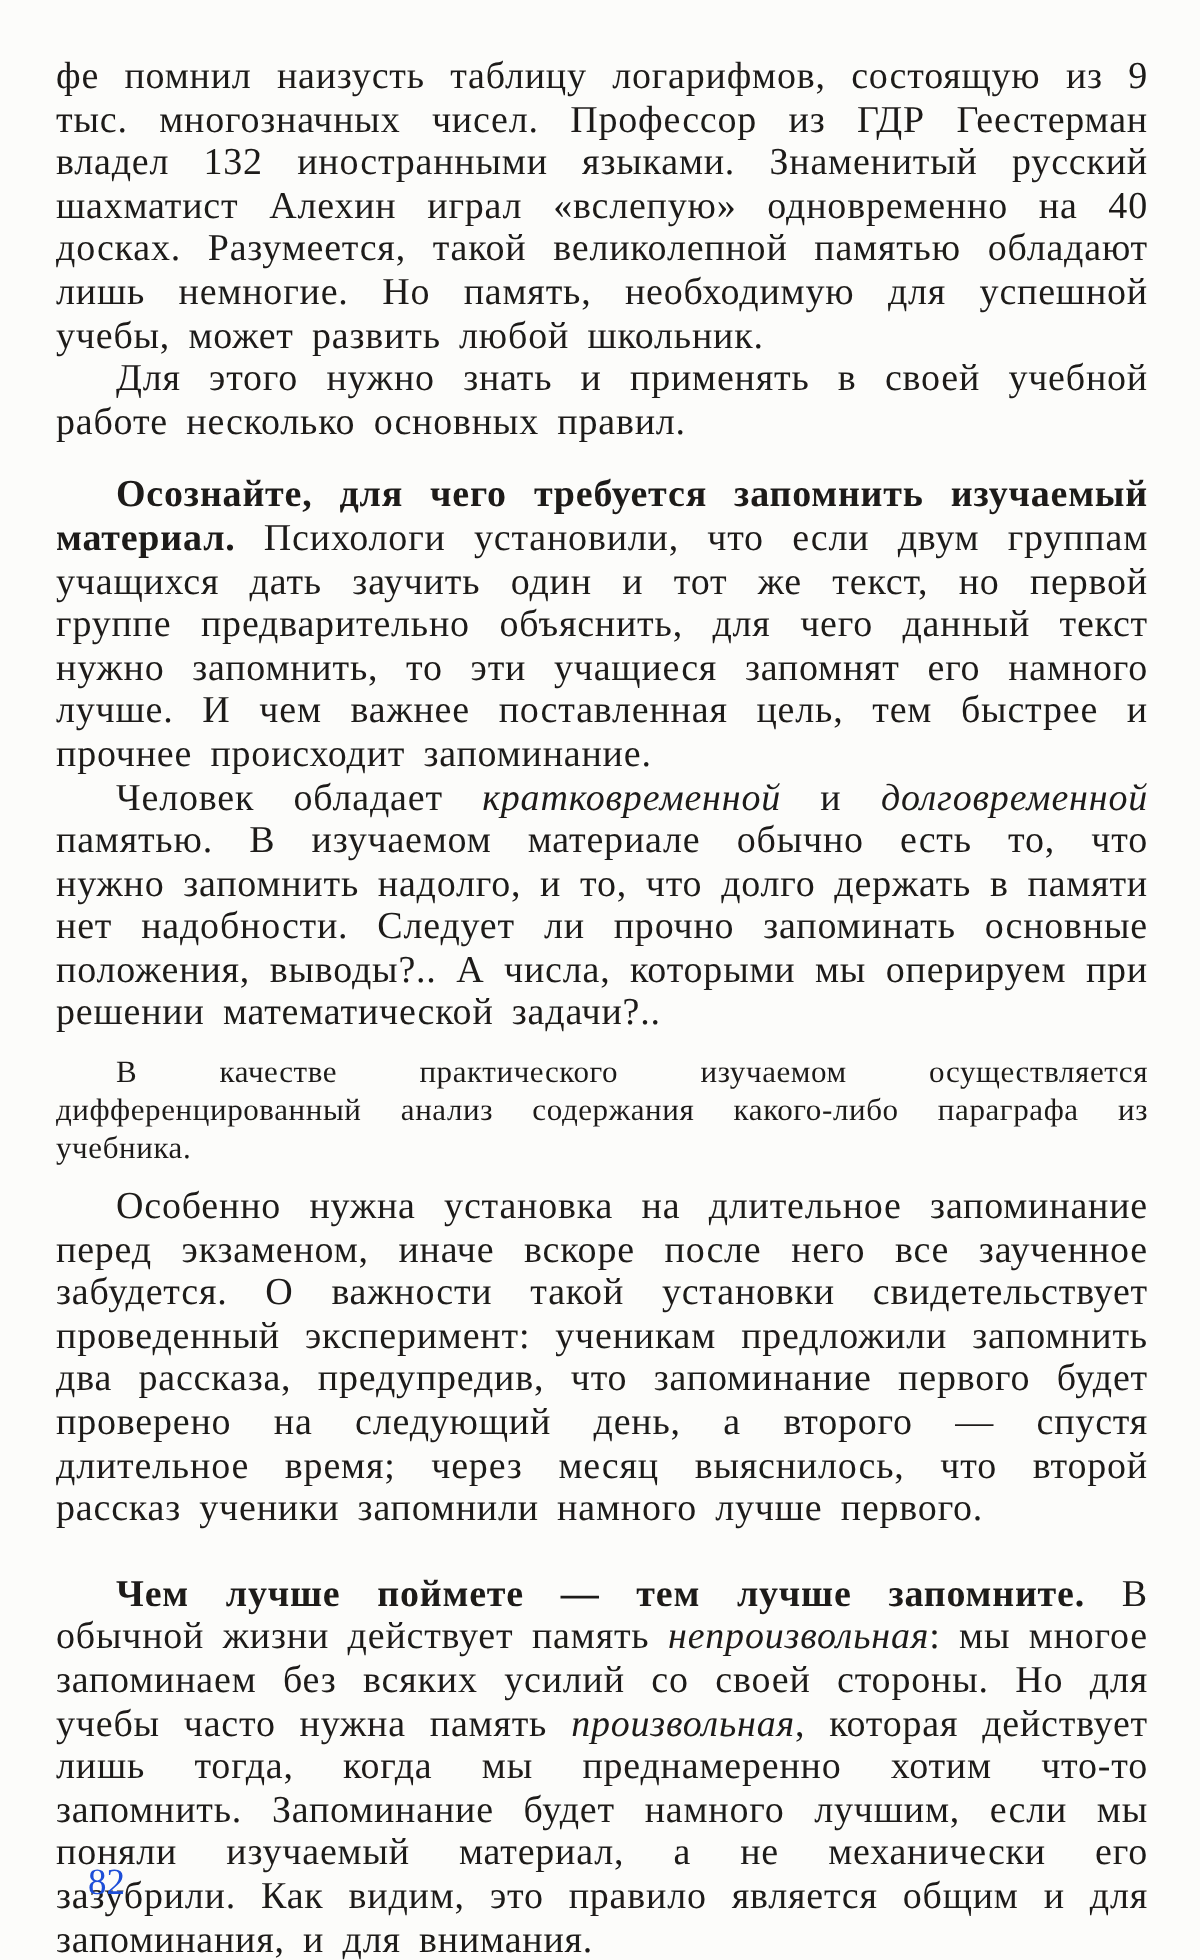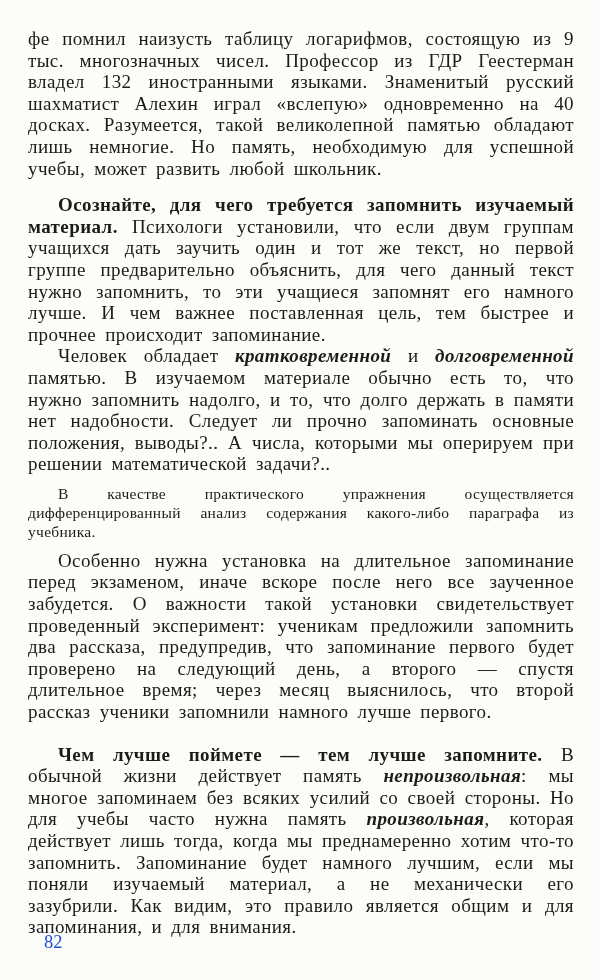--- a/index.html
+++ b/index.html
@@ -35,35 +35,36 @@
     text-indent: 30px;
   }
   .para.small {
     font-size: 15.5px;
     line-height: 19px;
     letter-spacing: 0.3px;
     word-spacing: 2.5px;
   }
   .run-normal { font-weight: normal; font-style: normal; }
   .run-bold   { font-weight: bold;   font-style: normal; }
-  .run-italic { font-weight: bold; font-style: italic; }
+  .run-italic { font-weight: normal; font-style: italic; }
   .page-number {
     position: absolute;
     left: 44px;
     top: 932px;
     font-size: 18.5px;
     color: #1d4ed8;
   }
 </style>
 </head>
 <body>
 
 <div class="page">
   <div class="text-block" id="text-block">
       <p class="para"><span class="run-normal">фе помнил наизусть таблицу логарифмов, состоящую из 9 тыс. многозначных чисел. Профессор из ГДР Геестерман владел 132 иностранными языками. Знаменитый русский шахматист Алехин играл «вслепую» одновременно на 40 досках. Разумеется, такой великолепной памятью обладают лишь немногие. Но память, необходимую для успешной учебы, может развить любой школьник.</span></p>
+      <p class="para indent"><span class="run-normal">Для этого нужно знать и применять в своей учебной работе несколько основных правил.</span></p>
       <p class="para indent" style="margin-top: 15px;"><span class="run-bold">Осознайте, для чего требуется запомнить изучаемый материал.</span><span class="run-normal"> Психологи установили, что если двум группам учащихся дать заучить один и тот же текст, но первой группе предварительно объяснить, для чего данный текст нужно запомнить, то эти учащиеся запомнят его намного лучше. И чем важнее поставленная цель, тем быстрее и прочнее происходит запоминание.</span></p>
       <p class="para indent"><span class="run-normal">Человек обладает </span><span class="run-italic">кратковременной</span><span class="run-normal"> и </span><span class="run-italic">долговременной</span><span class="run-normal"> памятью. В изучаемом материале обычно есть то, что нужно запомнить надолго, и то, что долго держать в памяти нет надобности. Следует ли прочно запоминать основные положения, выводы?.. А числа, которыми мы оперируем при решении математической задачи?..</span></p>
-      <p class="para indent small" style="margin-top: 9px; margin-bottom: 9px;"><span class="run-normal">В качестве практического упражнения осуществляется дифференцированный анализ содержания какого-либо параграфа из учебника.</span></p>
+      <p class="para indent small" style="margin-top: 9px; margin-bottom: 9px;"><span class="run-normal">В качестве практического изучаемом осуществляется дифференцированный анализ содержания какого-либо параграфа из учебника.</span></p>
       <p class="para indent"><span class="run-normal">Особенно нужна установка на длительное запоминание перед экзаменом, иначе вскоре после него все заученное забудется. О важности такой установки свидетельствует проведенный эксперимент: ученикам предложили запомнить два рассказа, предупредив, что запоминание первого будет проверено на следующий день, а второго — спустя длительное время; через месяц выяснилось, что второй рассказ ученики запомнили намного лучше первого.</span></p>
       <p class="para indent" style="margin-top: 21px;"><span class="run-bold">Чем лучше поймете — тем лучше запомните.</span><span class="run-normal"> В обычной жизни действует память </span><span class="run-italic">непроизвольная</span><span class="run-normal">: мы многое запоминаем без всяких усилий со своей стороны. Но для учебы часто нужна память </span><span class="run-italic">произвольная</span><span class="run-normal">, которая действует лишь тогда, когда мы преднамеренно хотим что-то запомнить. Запоминание будет намного лучшим, если мы поняли изучаемый материал, а не механически его зазубрили. Как видим, это правило является общим и для запоминания, и для внимания.</span></p>
     </div>
   <div class="page-number">82</div>
 </div>
 
 </body></html>

